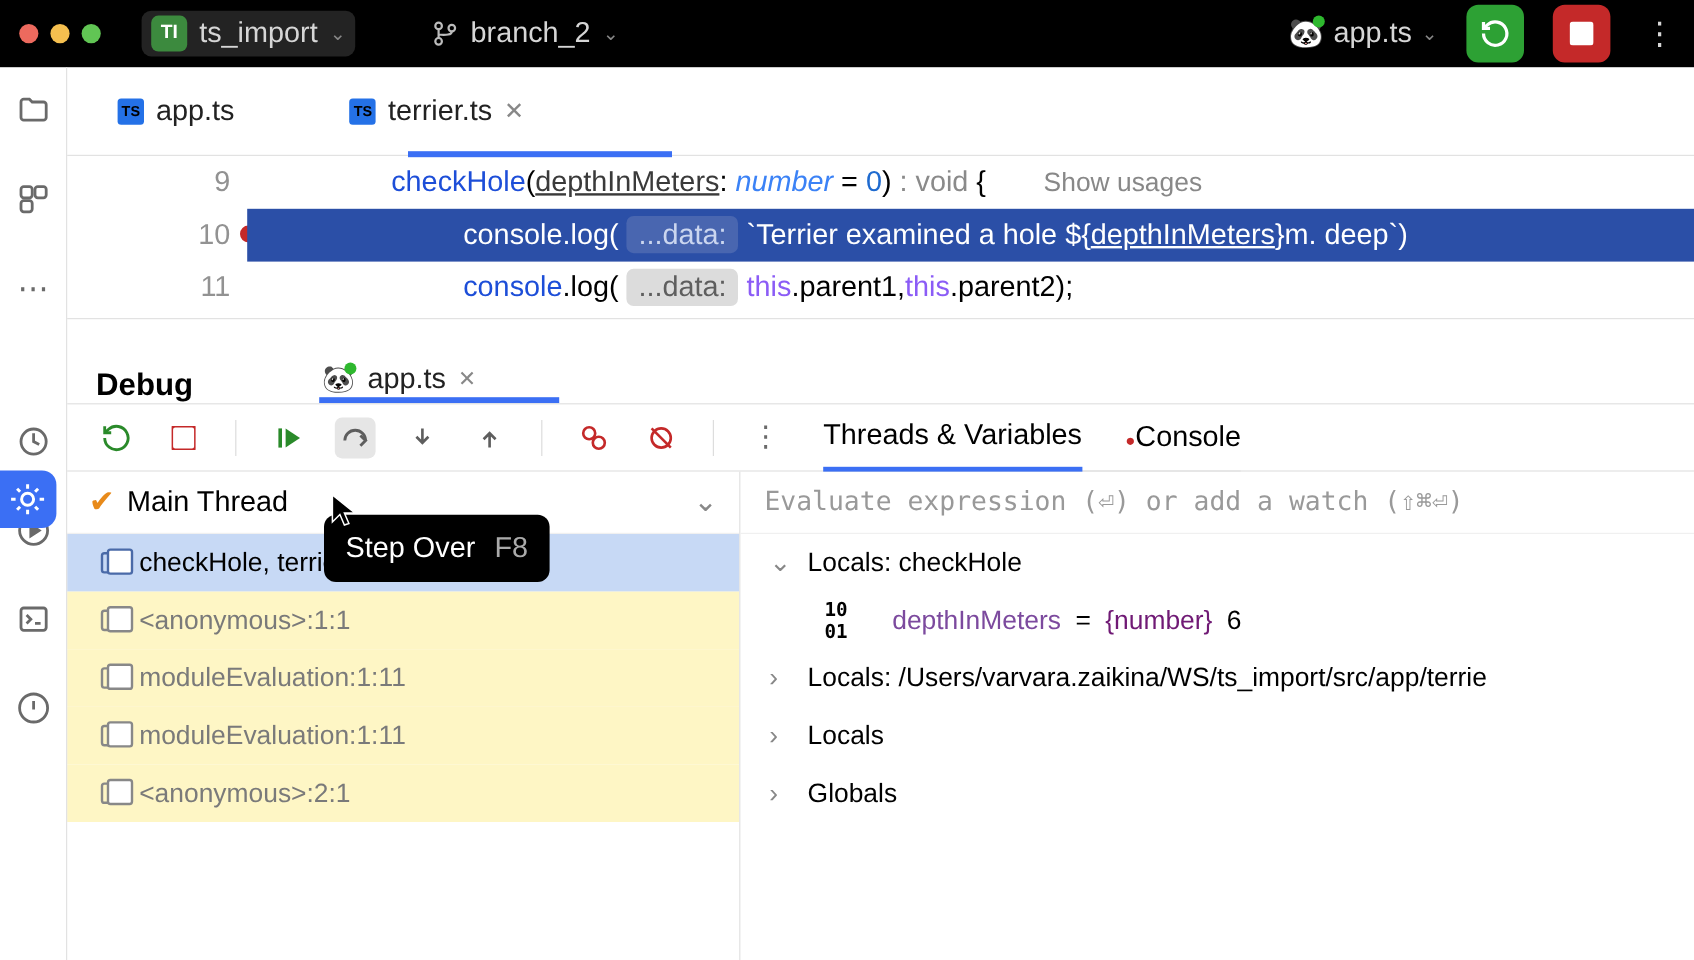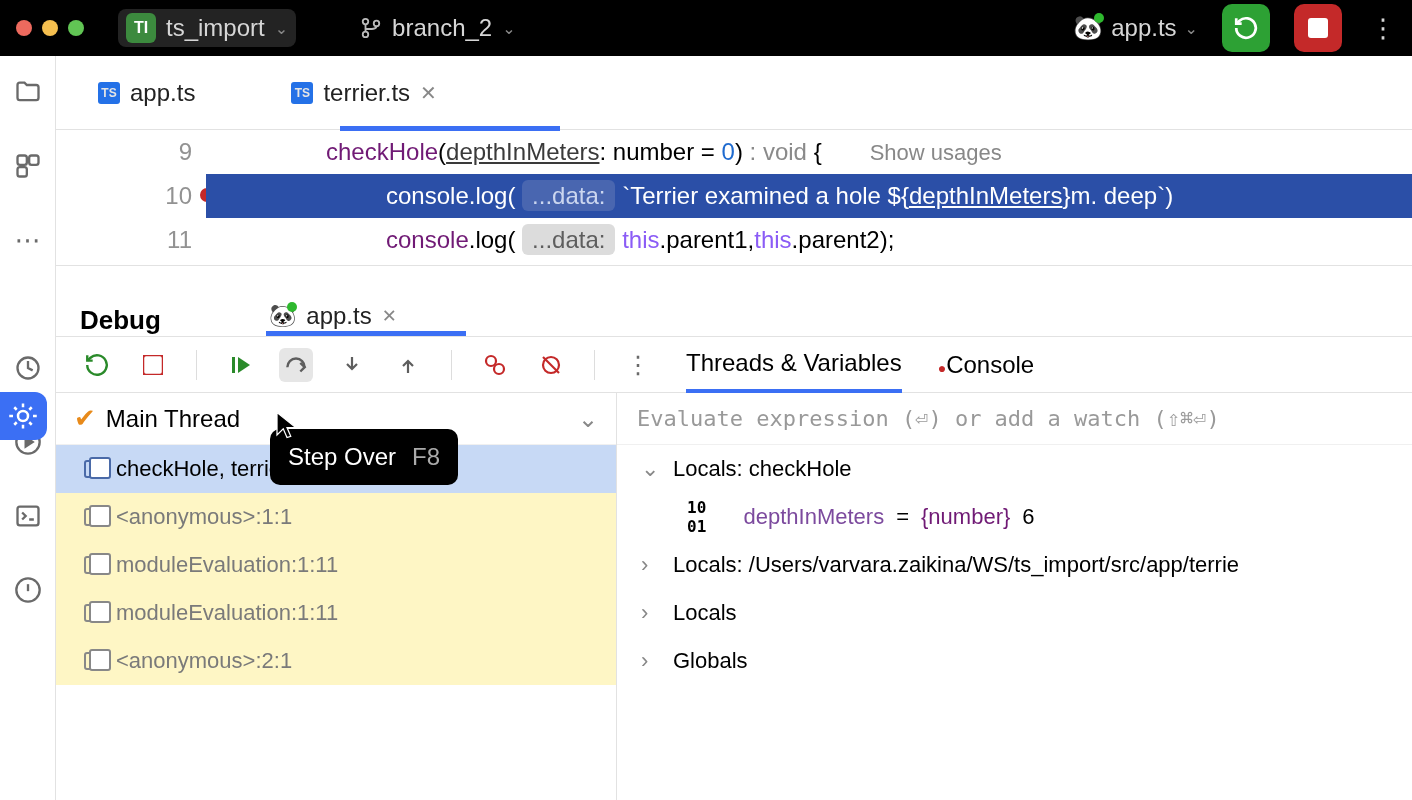--- a/index.html
+++ b/index.html
@@ -21,35 +21,35 @@
 .chev { color: #888; font-size: 16px; }
 
 .workspace { display: flex; height: calc(800px - 56px); }
 .leftbar { width: 56px; border-right: 1px solid #e2e2e2; display: flex; flex-direction: column; align-items: center; padding-top: 20px; gap: 42px; position: relative;}
 .leftbar-icon { width: 32px; height: 32px; display: flex; align-items: center; justify-content: center; color: #5e5e5e; border-radius: 8px;}
 .leftbar-icon.active { background: #3b6ff4; color: #fff; width: 48px; height: 48px; position: absolute; left: -1px; top: 336px; border-radius: 0 12px 12px 0; }
 
 .main { flex: 1; display: flex; flex-direction: column; }
 .tabs { height: 74px; border-bottom: 1px solid #e2e2e2; display: flex; align-items: center; padding-left: 28px; gap: 10px; position: relative;}
 .tab { display: flex; align-items: center; gap: 10px; padding: 8px 14px; font-size: 24px; color: #222; }
-.ts-icon { width: 22px; height: 22px; background: #2471e7; color: #e5e5e5; font-size: 12px; font-weight: 700; display: flex; align-items: center; justify-content: center; border-radius: 3px;}
+.ts-icon { width: 22px; height: 22px; background: #2471e7; color: #000000; font-size: 12px; font-weight: 700; display: flex; align-items: center; justify-content: center; border-radius: 3px;}
 .tab-underline { position: absolute; bottom: -2px; left: 284px; width: 220px; height: 5px; background: #3b6ff4; }
 .tab-close { color: #888; font-size: 20px; }
 
 .editor { display: flex; height: 136px; border-bottom: 1px solid #e2e2e2; font-family: "JetBrains Mono", Consolas, monospace; font-size: 24px; }
 .gutter { width: 150px; text-align: right; color: #929292; padding-right: 14px; position: relative;}
 .gutter-row { height: 44px; line-height: 44px; position: relative;}
 .breakpoint { width: 18px; height: 18px; background: #c42929; border-radius: 50%; position: absolute; right: -24px; top: 12px; border: 2px solid #fff;}
 .breakpoint::after { content: ""; position: absolute; top: -1px; right: -1px; width: 8px; height: 8px; background: #2eb82e; border-radius: 50%; }
 .code { flex:1; }
 .code-row { height: 44px; line-height: 44px; padding-left: 120px; white-space: nowrap; overflow: hidden; position: relative;}
 .code-row.hl { background: #2b4fa7; color: #fff; }
-.fn { color: #701a75; }
+.fn { color: #1d4ed8; }
 .param { color: #3a3a3a; text-decoration: underline;}
-.kw { color: #000000; }
+.kw { color: #3b82f6; font-style: italic; }
 .num { color: #1e6acf; }
 .hint2 { color: #8a8a8a;}
 .thisref { color: #8b5cf6; }
 .show-usages { color: #888; font-size: 22px; margin-left: 28px;}
 .inline-hint { background: #dcdcdc; color: #5e5e5e; padding: 2px 10px; border-radius: 6px;}
 
 .debug-tabs { height: 70px; display: flex; align-items: flex-end; padding-left: 24px; gap: 20px; position: relative;}
 .debug-title { font-size: 26px; font-weight: 700; }
 .debug-tab { display: flex; align-items: center; gap: 10px; font-size: 24px; color: #222; padding: 6px 8px;}
 .debug-tab .tab-close { font-size: 18px; }

